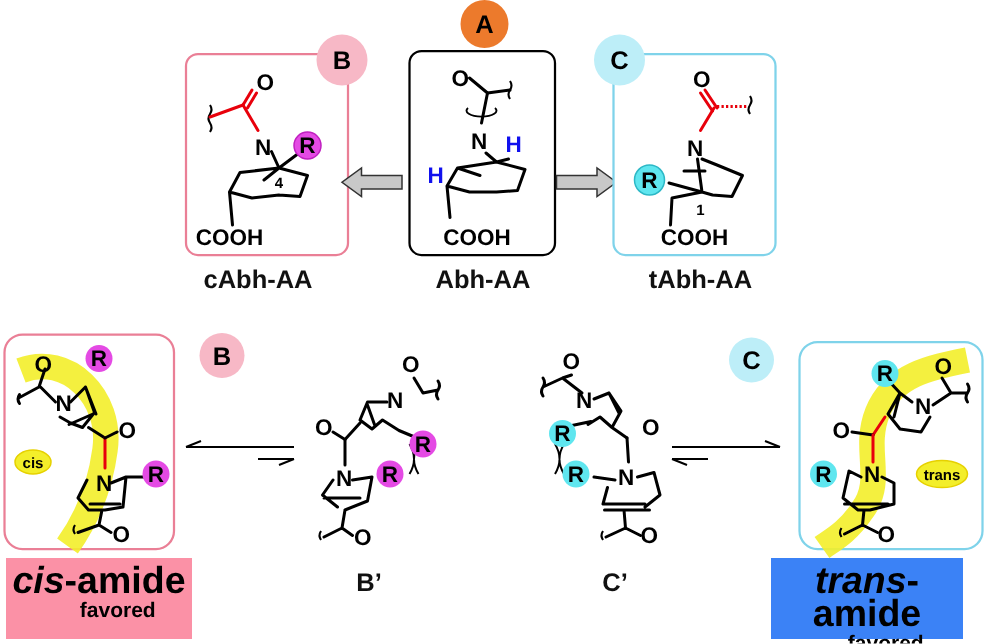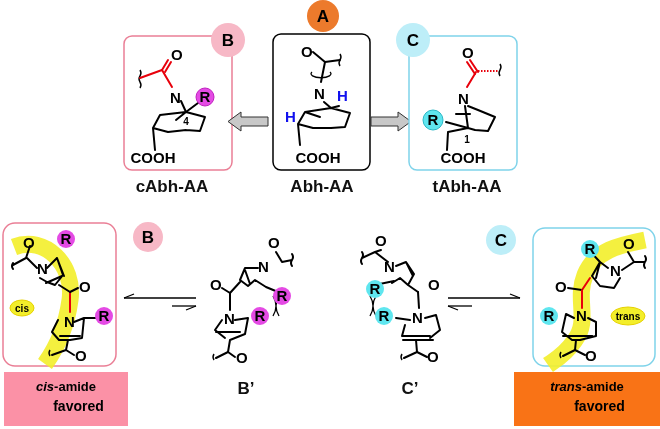--- a/index.html
+++ b/index.html
@@ -6,21 +6,21 @@
   body { width:660px; height:429px; position:relative; overflow:hidden; font-family:"Liberation Sans", sans-serif; }
   svg { position:absolute; left:0; top:0; }
   .atom { font-family:"Liberation Sans", sans-serif; font-weight:bold; font-size:15px; fill:#000; }
   .small { font-size:10px; }
   .label { font-family:"Liberation Sans", sans-serif; font-weight:bold; font-size:17px; fill:#111; }
   .bond { stroke:#000; stroke-width:2; fill:none; stroke-linecap:round; stroke-linejoin:round; }
   .rbond { stroke:#e8000b; stroke-width:2; fill:none; stroke-linecap:round; }
   .dash { stroke:#e8000b; stroke-width:2; fill:none; stroke-dasharray:1.5 1.5; }
   .wavy { stroke:#000; stroke-width:1.4; fill:none; }
   .favored-box { position:absolute; text-align:center; font-weight:bold; color:#000; }
-  .favored-box .main { font-size:13px; line-height:22px; display:block; margin-top:4px; }
+  .favored-box .main { font-size:25px; line-height:22px; display:block; margin-top:4px; }
   .favored-box .main i { font-style:italic; }
   .favored-box .sub { font-size:14px; line-height:16px; display:block;margin-left:25px; }
 </style>
 </head>
 <body>
 
 <svg width="660" height="429" viewBox="0 0 660 429">
 
   <g>
     <rect x="124" y="36" width="108" height="134" rx="8" fill="#fff" stroke="#ea7f96" stroke-width="1.5"></rect>
@@ -187,16 +187,16 @@
     <circle cx="549" cy="316" r="9" fill="#5fe6ef"></circle>
     <text x="549" y="321" text-anchor="middle" class="atom">R</text>
   </g>
 </svg>
 
 <div class="favored-box" style="left:4px; top:372px; width:124px; height:54px; background:#fb91a6;">
   <span class="main"><i>cis</i><span>-amide</span></span>
   <span class="sub">favored</span>
 </div>
 
-<div class="favored-box" style="left:514px; top:372px; width:146px; height:54px; background:#f97316;">
+<div class="favored-box" style="left:514px; top:372px; width:128px; height:54px; background:#3b82f6;">
   <span class="main"><i>trans</i><span>-amide</span></span>
   <span class="sub">favored</span>
 </div>
 
 </body></html>

